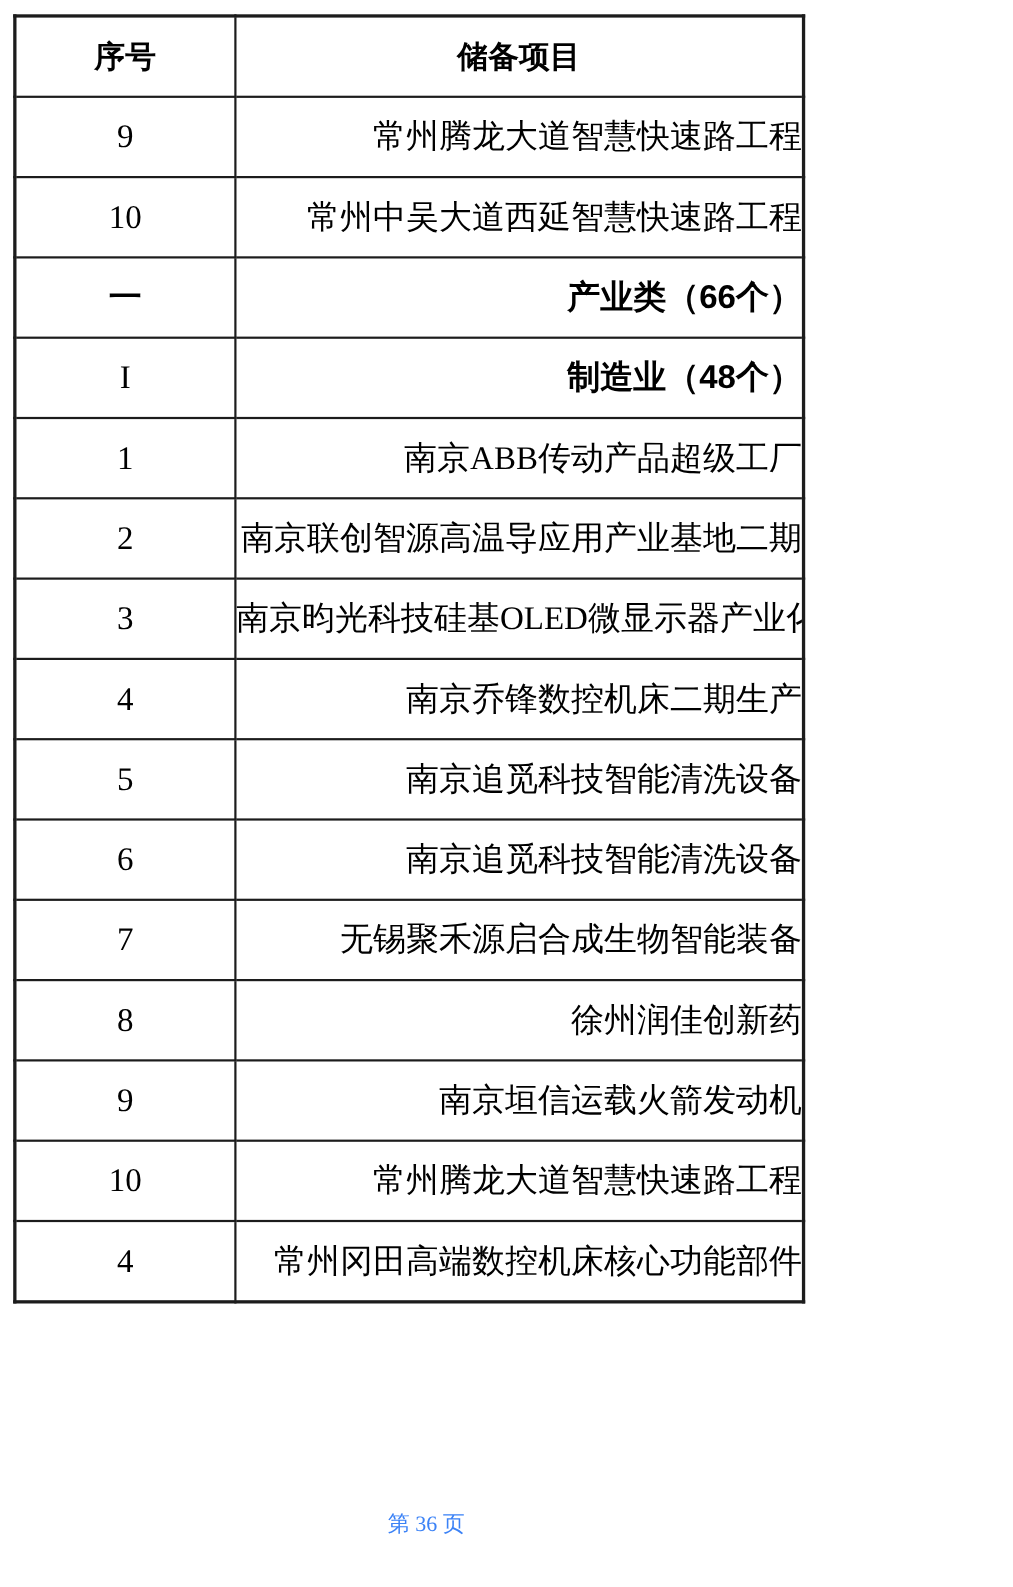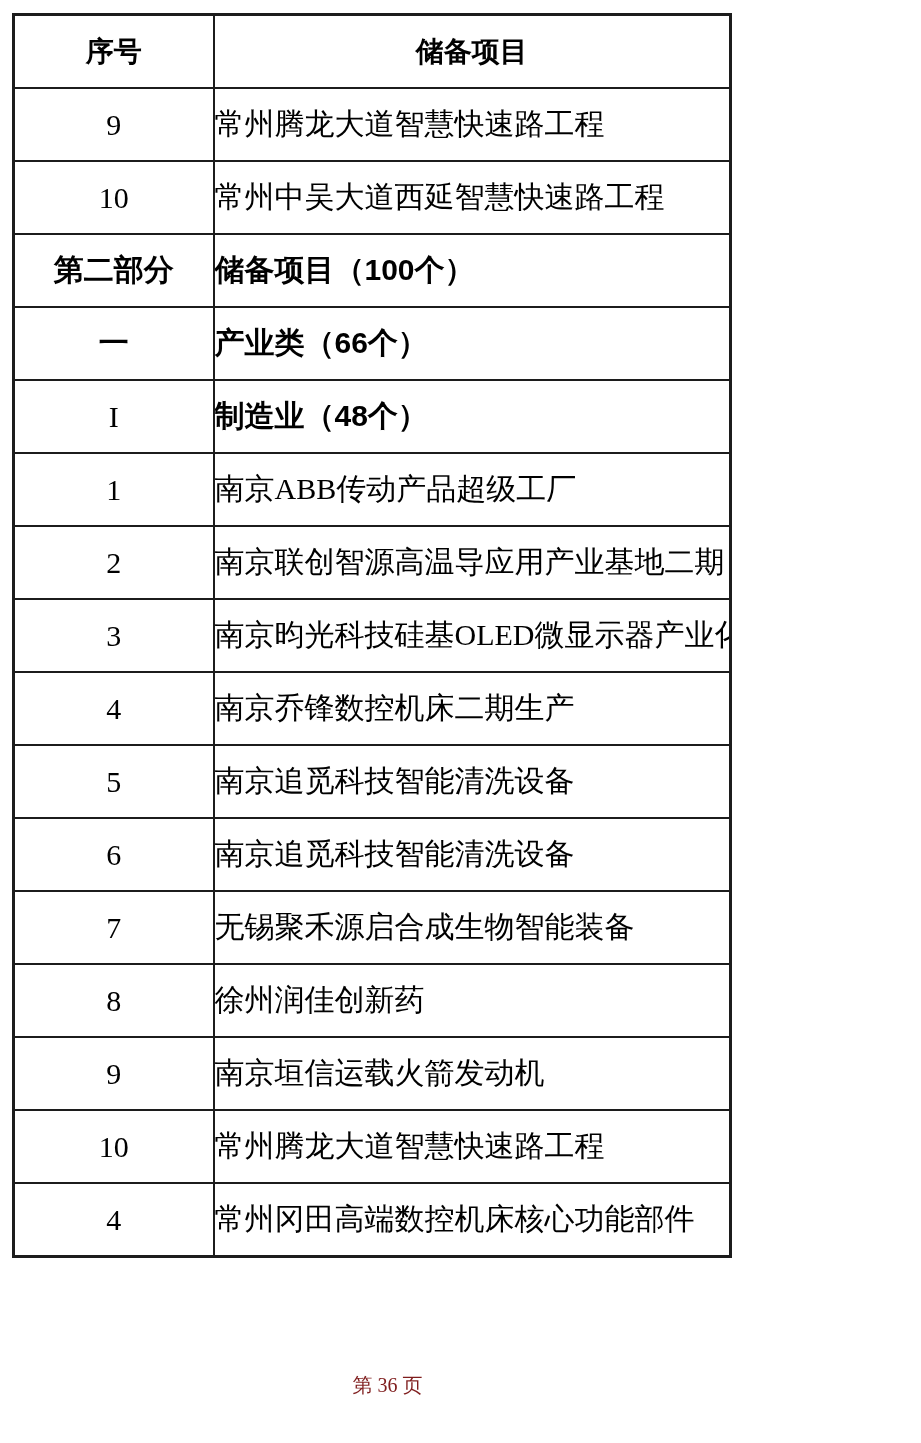--- a/index.html
+++ b/index.html
@@ -41,36 +41,36 @@
     font-weight: bold;
     font-size: 28px;
     text-align: center;
   }
   td.no {
     font-size: 30px;
     text-align: center;
   }
   td.name {
     font-size: 30px;
-    text-align: left;
+    text-align: right;
     padding-left: 8px;
   }
   .bold {
     font-family: "Liberation Sans", "DejaVu Sans", sans-serif;
     font-weight: bold;
   }
   .page-footer {
     position: absolute;
     left: 0;
     top: 1372px;
     width: 775px;
     text-align: center;
     font-size: 20px;
     font-family: "Liberation Serif", "DejaVu Serif", serif;
-    color: #7f1d1d;
+    color: #3b82f6;
   }
 </style>
 </head>
 <body>
 
 <div class="page">
 
   <table class="project-table">
     <colgroup>
       <col class="col-no">
@@ -84,24 +84,20 @@
     </thead>
     <tbody>
 
     <tr>
           <td class="no">9</td>
           <td class="name">常州腾龙大道智慧快速路工程</td>
         </tr>
         <tr>
           <td class="no">10</td>
           <td class="name">常州中吴大道西延智慧快速路工程</td>
-        </tr>
-        <tr>
-          <td class="no bold">第二部分</td>
-          <td class="name bold">储备项目（100个）</td>
         </tr>
         <tr>
           <td class="no bold">一</td>
           <td class="name bold">产业类（66个）</td>
         </tr>
         <tr>
           <td class="no">I</td>
           <td class="name bold">制造业（48个）</td>
         </tr>
         <tr>

